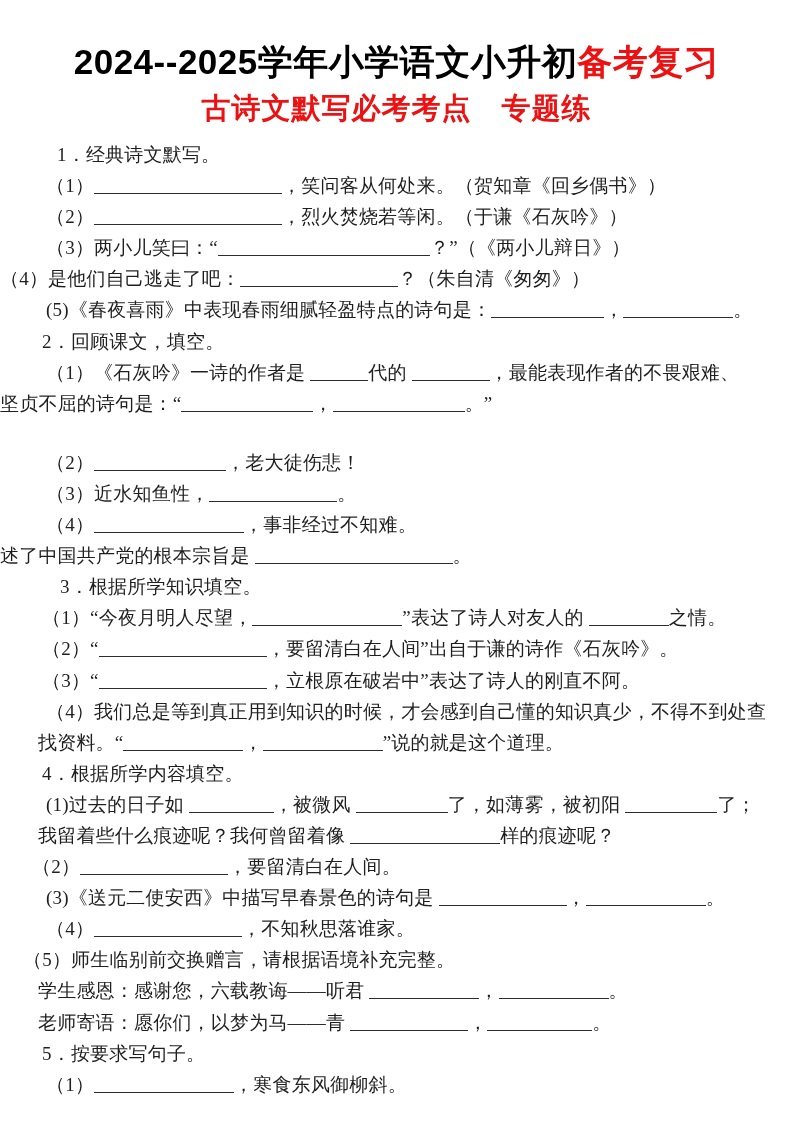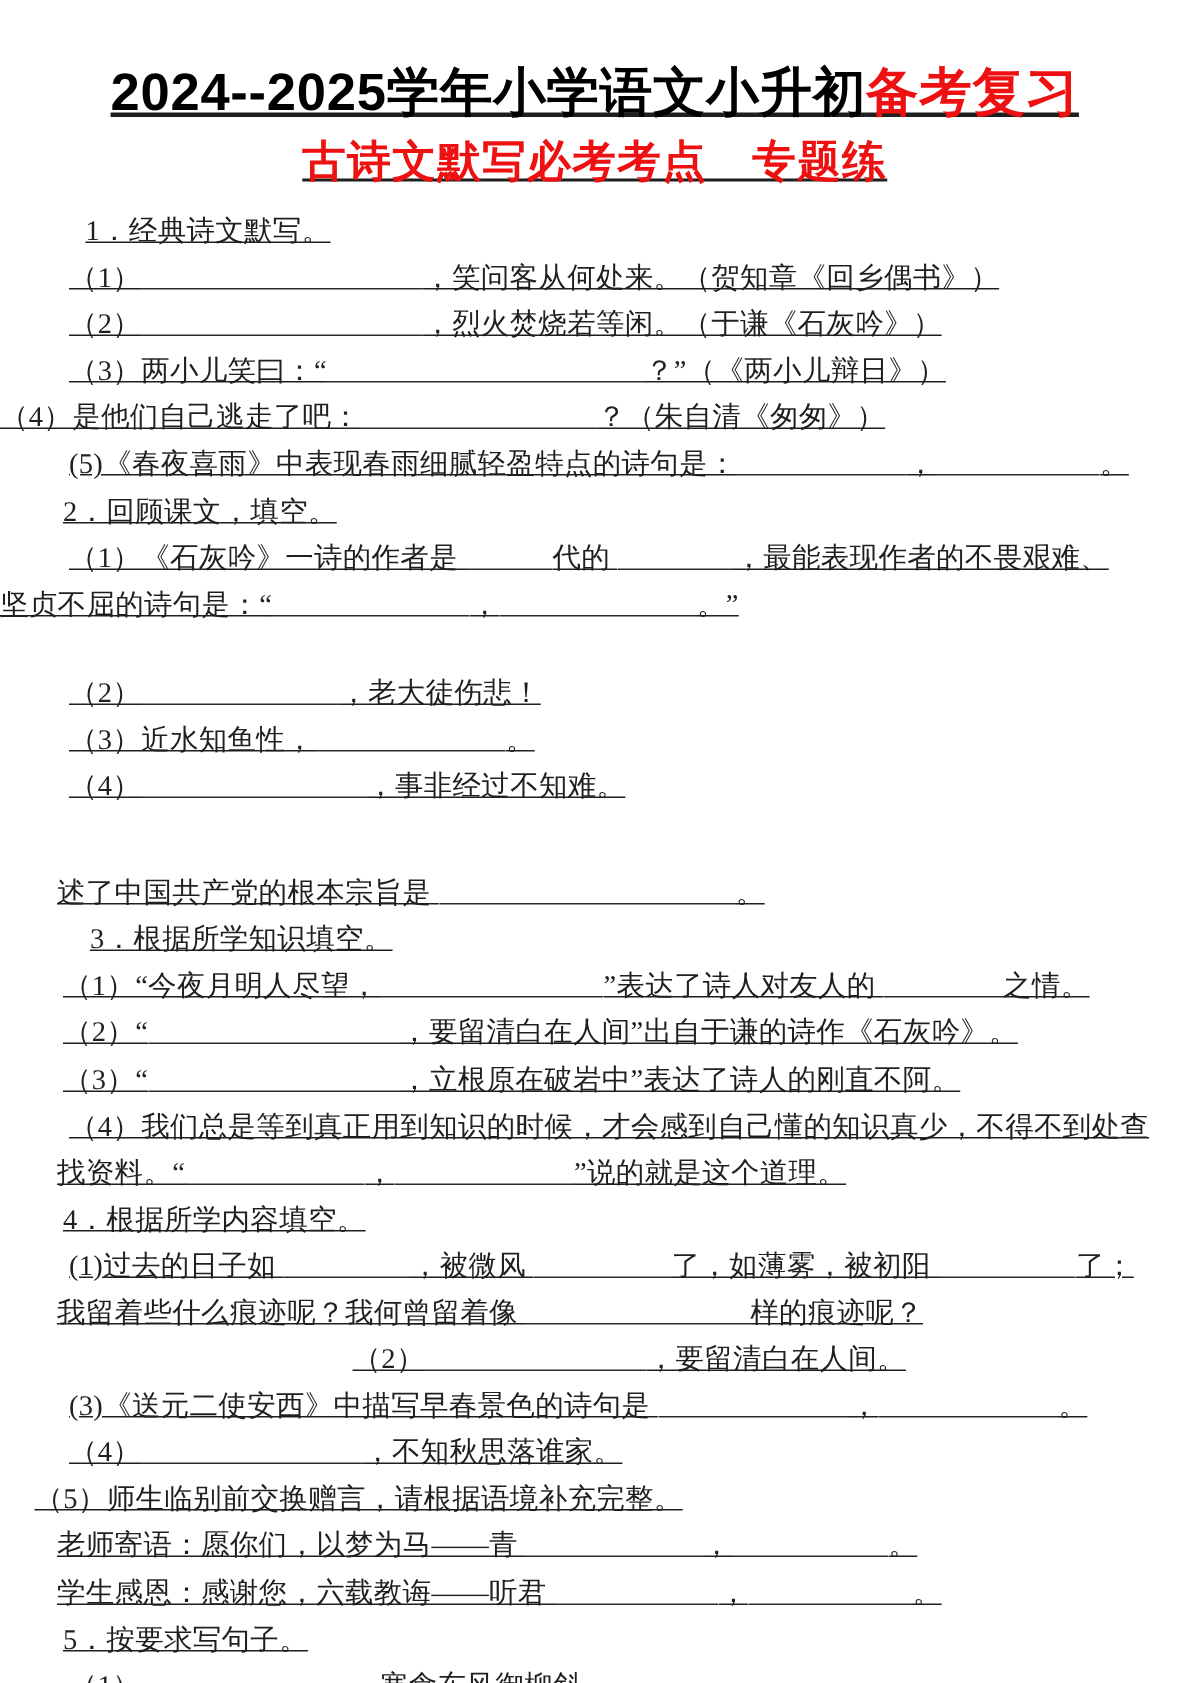--- a/index.html
+++ b/index.html
@@ -8,21 +8,20 @@
     background: #ffffff;
   }
   .page {
     position: relative;
     width: 793px;
     height: 1122px;
     background: #ffffff;
     overflow: hidden;
     font-family: "Liberation Serif", "DejaVu Serif", serif;
     color: #1f1f1f;
-    text-decoration: underline;
   }
   .title {
     margin-top: 40px;
     text-align: center;
     font-family: "Liberation Sans", "DejaVu Sans", sans-serif;
     font-weight: bold;
     font-size: 35px;
     line-height: 44px;
     letter-spacing: 0.5px;
     color: #000000;
@@ -69,32 +68,32 @@
       <div class="line" style="padding-left: 46px;"><span>（2）</span><span class="blank" style="width: 188px; border-bottom-color: rgb(44, 44, 44);"></span><span>，烈火焚烧若等闲。（于谦《石灰吟》）</span></div>
       <div class="line" style="padding-left: 46px;"><span>（3）两小儿笑曰：“</span><span class="blank" style="width: 212px; border-bottom-color: rgb(44, 44, 44);"></span><span>？”（《两小儿辩日》）</span></div>
       <div class="line" style=""><span>（4）是他们自己逃走了吧：</span><span class="blank" style="width: 158px; border-bottom-color: rgb(44, 44, 44);"></span><span>？（朱自清《匆匆》）</span></div>
       <div class="line" style="padding-left: 46px;"><span>(5)《春夜喜雨》中表现春雨细腻轻盈特点的诗句是：</span><span class="blank" style="width: 113px; border-bottom-color: rgb(44, 44, 44);"></span><span>，</span><span class="blank" style="width: 110px; border-bottom-color: rgb(44, 44, 44);"></span><span>。</span></div>
       <div class="line" style="padding-left: 42px;"><span>2．回顾课文，填空。</span></div>
       <div class="line" style="padding-left: 46px;"><span>（1）《石灰吟》一诗的作者是 </span><span class="blank" style="width: 58px; border-bottom-color: rgb(44, 44, 44);"></span><span>代的 </span><span class="blank" style="width: 78px; border-bottom-color: rgb(44, 44, 44);"></span><span>，最能表现作者的不畏艰难、</span></div>
       <div class="line" style=""><span>坚贞不屈的诗句是：“</span><span class="blank" style="width: 132px; border-bottom-color: rgb(44, 44, 44);"></span><span>，</span><span class="blank" style="width: 132px; border-bottom-color: rgb(44, 44, 44);"></span><span>。”</span></div>
       <div class="line" style="padding-left: 46px; margin-top: 28px;"><span>（2）</span><span class="blank" style="width: 132px; border-bottom-color: rgb(44, 44, 44);"></span><span>，老大徒伤悲！</span></div>
       <div class="line" style="padding-left: 46px;"><span>（3）近水知鱼性，</span><span class="blank" style="width: 128px; border-bottom-color: rgb(44, 44, 44);"></span><span>。</span></div>
       <div class="line" style="padding-left: 46px;"><span>（4）</span><span class="blank" style="width: 150px; border-bottom-color: rgb(44, 44, 44);"></span><span>，事非经过不知难。</span></div>
-      <div class="line" style="padding-left: 38px; margin-top: 40px;"><span>述了中国共产党的根本宗旨是 </span><span class="blank" style="width: 198px; border-bottom-color: rgb(44, 44, 44);"></span><span>。</span></div>
+      <div class="line" style=""><span>述了中国共产党的根本宗旨是 </span><span class="blank" style="width: 198px; border-bottom-color: rgb(44, 44, 44);"></span><span>。</span></div>
       <div class="line" style="padding-left: 60px;"><span>3．根据所学知识填空。</span></div>
       <div class="line" style="padding-left: 42px;"><span>（1）“今夜月明人尽望，</span><span class="blank" style="width: 150px; border-bottom-color: rgb(44, 44, 44);"></span><span>”表达了诗人对友人的 </span><span class="blank" style="width: 80px; border-bottom-color: rgb(44, 44, 44);"></span><span>之情。</span></div>
       <div class="line" style="padding-left: 42px;"><span>（2）“</span><span class="blank" style="width: 168px; border-bottom-color: rgb(44, 44, 44);"></span><span>，要留清白在人间”出自于谦的诗作《石灰吟》。</span></div>
       <div class="line" style="padding-left: 42px;"><span>（3）“</span><span class="blank" style="width: 168px; border-bottom-color: rgb(44, 44, 44);"></span><span>，立根原在破岩中”表达了诗人的刚直不阿。</span></div>
       <div class="line" style="padding-left: 46px;"><span>（4）我们总是等到真正用到知识的时候，才会感到自己懂的知识真少，不得不到处查</span></div>
       <div class="line" style="padding-left: 38px;"><span>找资料。“</span><span class="blank" style="width: 120px; border-bottom-color: rgb(44, 44, 44);"></span><span>，</span><span class="blank" style="width: 120px; border-bottom-color: rgb(44, 44, 44);"></span><span>”说的就是这个道理。</span></div>
       <div class="line" style="padding-left: 42px;"><span>4．根据所学内容填空。</span></div>
       <div class="line" style="padding-left: 46px;"><span>(1)过去的日子如 </span><span class="blank" style="width: 85px; border-bottom-color: rgb(44, 44, 44);"></span><span>，被微风 </span><span class="blank" style="width: 92px; border-bottom-color: rgb(44, 44, 44);"></span><span>了，如薄雾，被初阳 </span><span class="blank" style="width: 92px; border-bottom-color: rgb(44, 44, 44);"></span><span>了；</span></div>
       <div class="line" style="padding-left: 38px;"><span>我留着些什么痕迹呢？我何曾留着像 </span><span class="blank" style="width: 150px; border-bottom-color: rgb(44, 44, 44);"></span><span>样的痕迹呢？</span></div>
-      <div class="line" style="padding-left: 46px; text-align: center;"><span>（2）</span><span class="blank" style="width: 148px; border-bottom-color: rgb(44, 44, 44);"></span><span>，要留清白在人间。</span></div>
+      <div class="line" style="padding-left: 32px;"><span>（2）</span><span class="blank" style="width: 148px; border-bottom-color: rgb(44, 44, 44);"></span><span>，要留清白在人间。</span></div>
       <div class="line" style="padding-left: 46px;"><span>(3)《送元二使安西》中描写早春景色的诗句是 </span><span class="blank" style="width: 128px; border-bottom-color: rgb(44, 44, 44);"></span><span>，</span><span class="blank" style="width: 120px; border-bottom-color: rgb(44, 44, 44);"></span><span>。</span></div>
       <div class="line" style="padding-left: 46px;"><span>（4）</span><span class="blank" style="width: 148px; border-bottom-color: rgb(44, 44, 44);"></span><span>，不知秋思落谁家。</span></div>
       <div class="line" style="padding-left: 23px;"><span>（5）师生临别前交换赠言，请根据语境补充完整。</span></div>
+      <div class="line" style="padding-left: 38px;"><span>学生感恩：感谢您，六载教诲——听君 </span><span class="blank" style="width: 110px; border-bottom-color: rgb(44, 44, 44);"></span><span>，</span><span class="blank" style="width: 110px; border-bottom-color: rgb(44, 44, 44);"></span><span>。</span></div>
       <div class="line" style="padding-left: 38px;"><span>老师寄语：愿你们，以梦为马——青 </span><span class="blank" style="width: 118px; border-bottom-color: rgb(44, 44, 44);"></span><span>，</span><span class="blank" style="width: 105px; border-bottom-color: rgb(44, 44, 44);"></span><span>。</span></div>
-      <div class="line" style="padding-left: 38px;"><span>学生感恩：感谢您，六载教诲——听君 </span><span class="blank" style="width: 110px; border-bottom-color: rgb(44, 44, 44);"></span><span>，</span><span class="blank" style="width: 110px; border-bottom-color: rgb(44, 44, 44);"></span><span>。</span></div>
       <div class="line" style="padding-left: 42px;"><span>5．按要求写句子。</span></div>
       <div class="line" style="padding-left: 46px;"><span>（1）</span><span class="blank" style="width: 140px; border-bottom-color: rgb(44, 44, 44);"></span><span>，寒食东风御柳斜。</span></div>
     </div>
 </div>
 
 </body></html>

